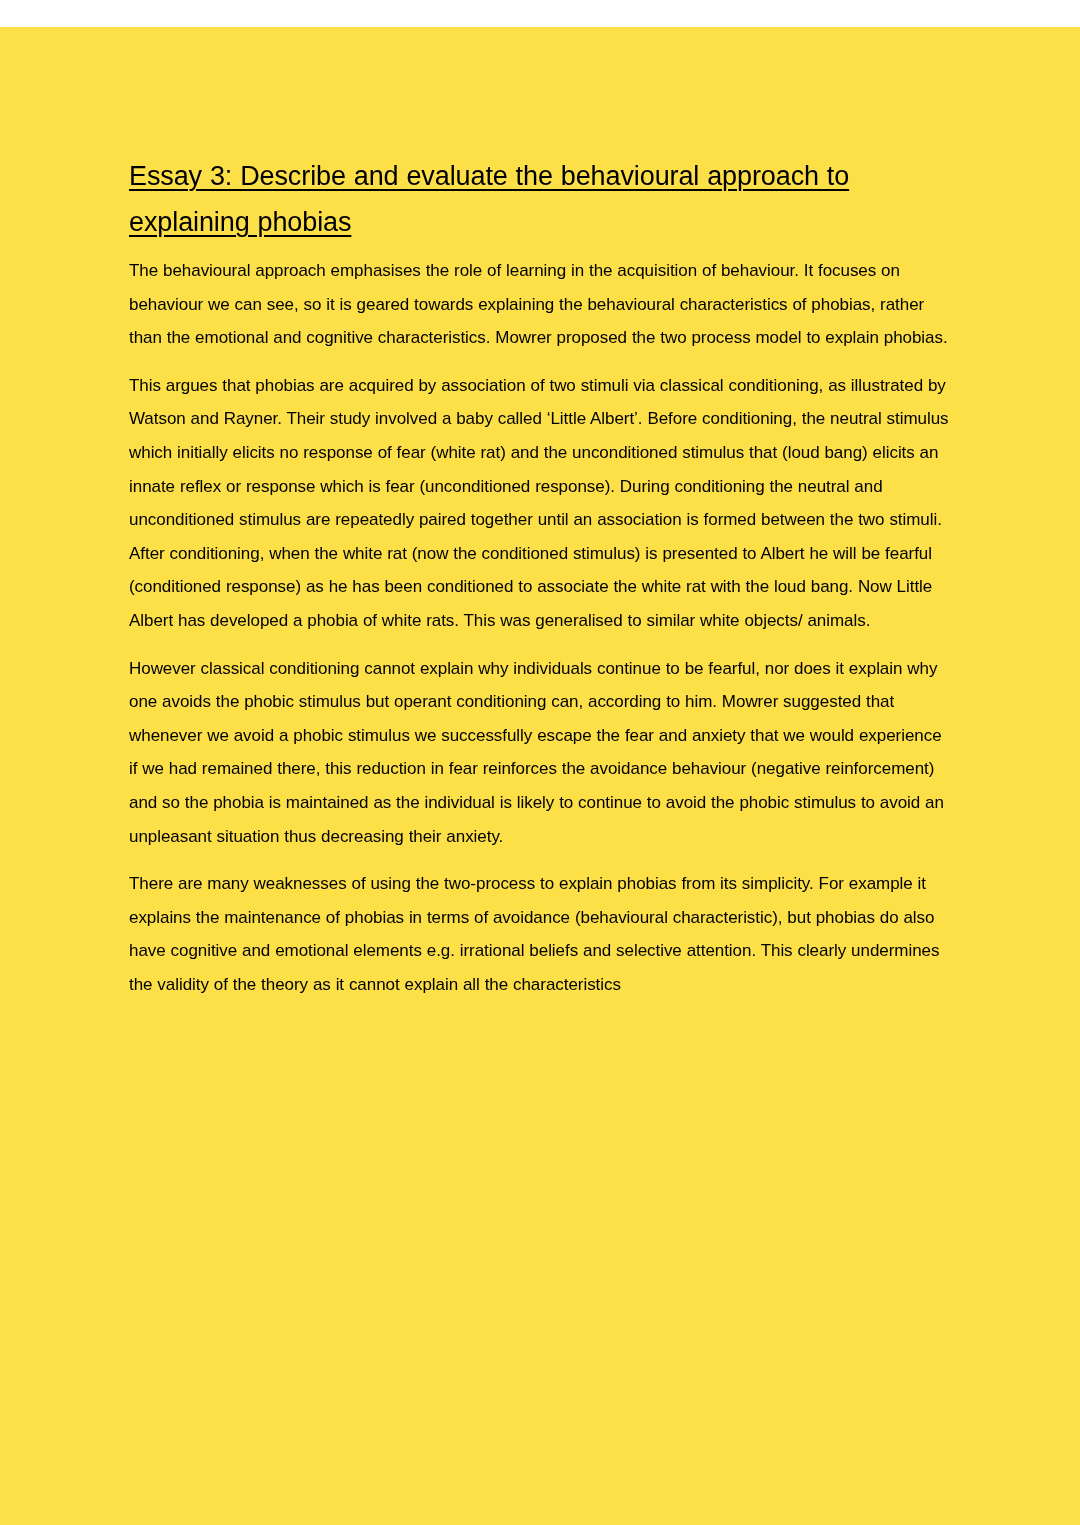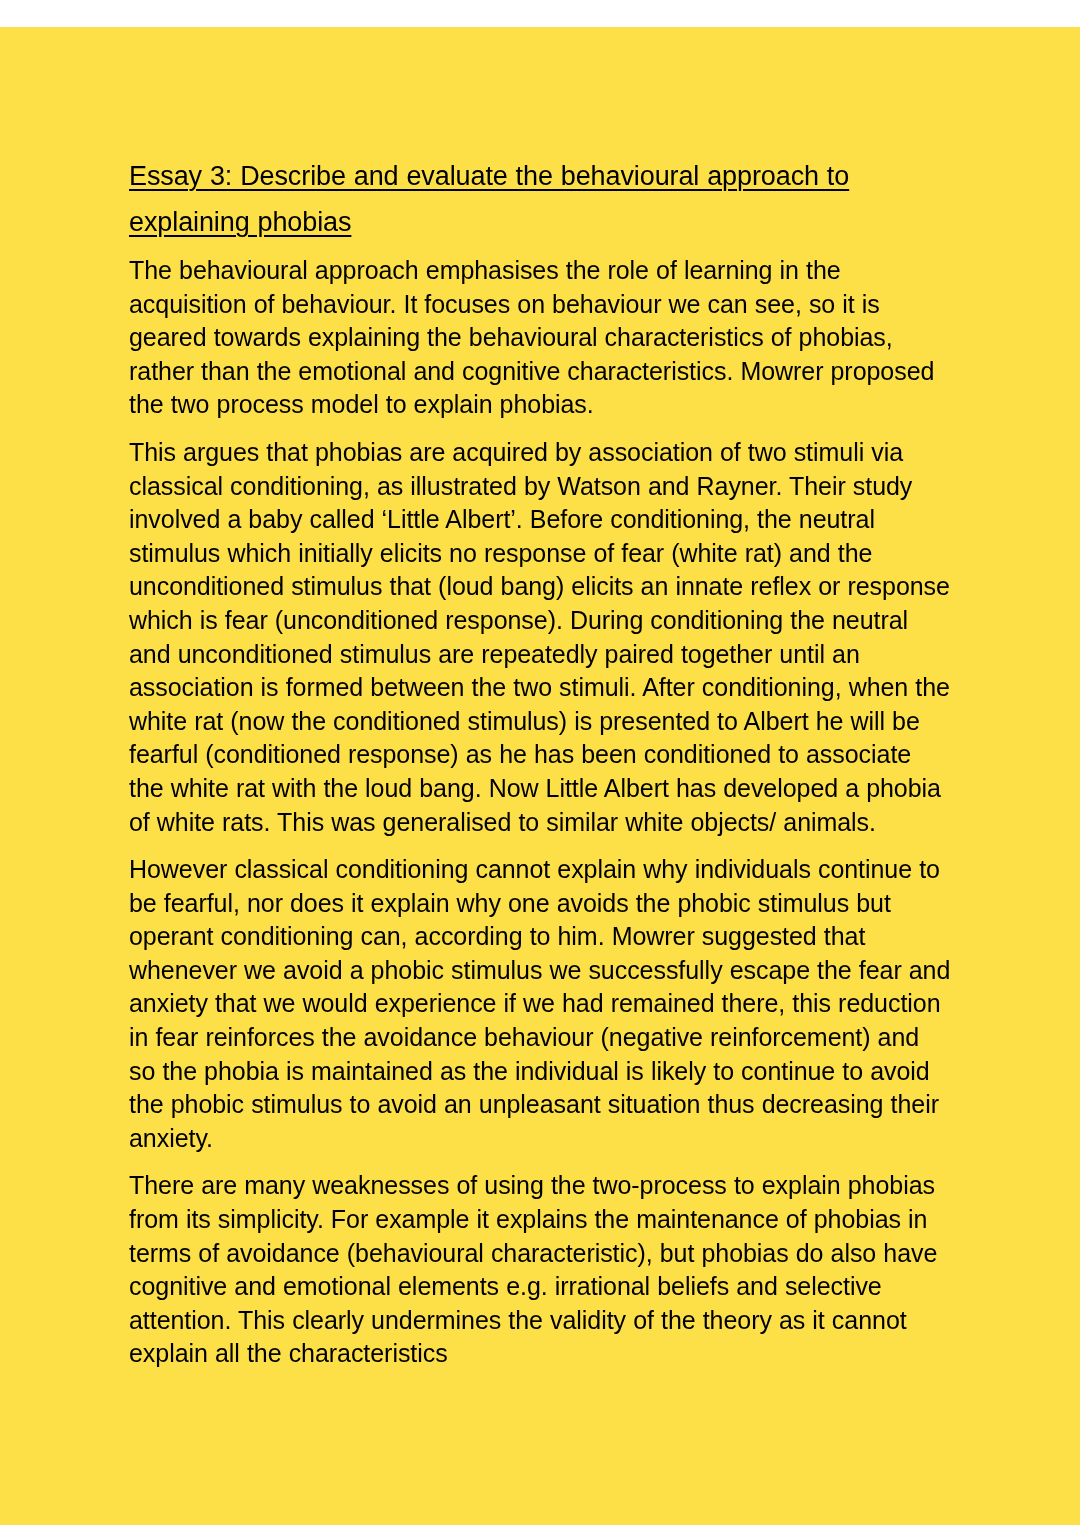--- a/index.html
+++ b/index.html
@@ -31,21 +31,21 @@
     line-height: 46px;
     font-weight: 400;
     letter-spacing: -0.1px;
     margin: 0 0 9px 0;
     text-decoration: underline;
     text-underline-offset: 4px;
     text-decoration-thickness: 2px;
     word-spacing: 0.5px;
   }
   .doc-para {
-    font-size: 25px;
+    font-size: 17px;
     line-height: 33.6px;
     margin: 0 0 14px 0;
     letter-spacing: -0.05px;
     word-spacing: 0.2px;
     text-align: left;
   }
   .doc-para:last-child {
     margin-bottom: 0;
   }
 </style>

